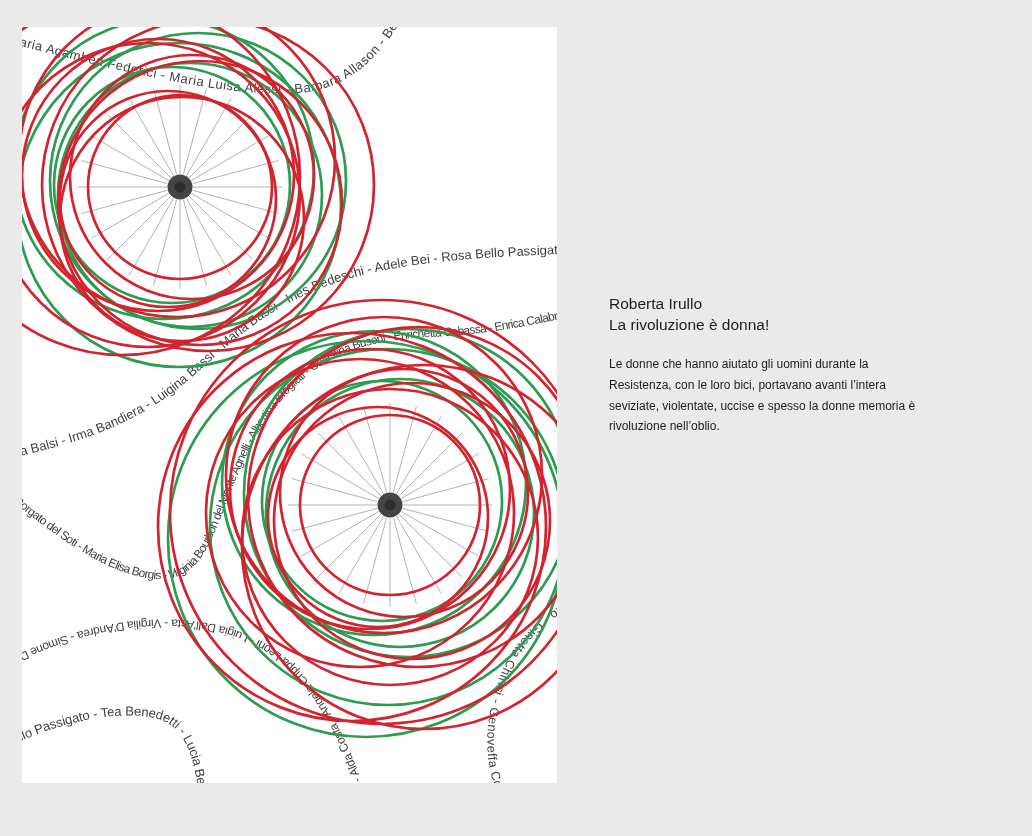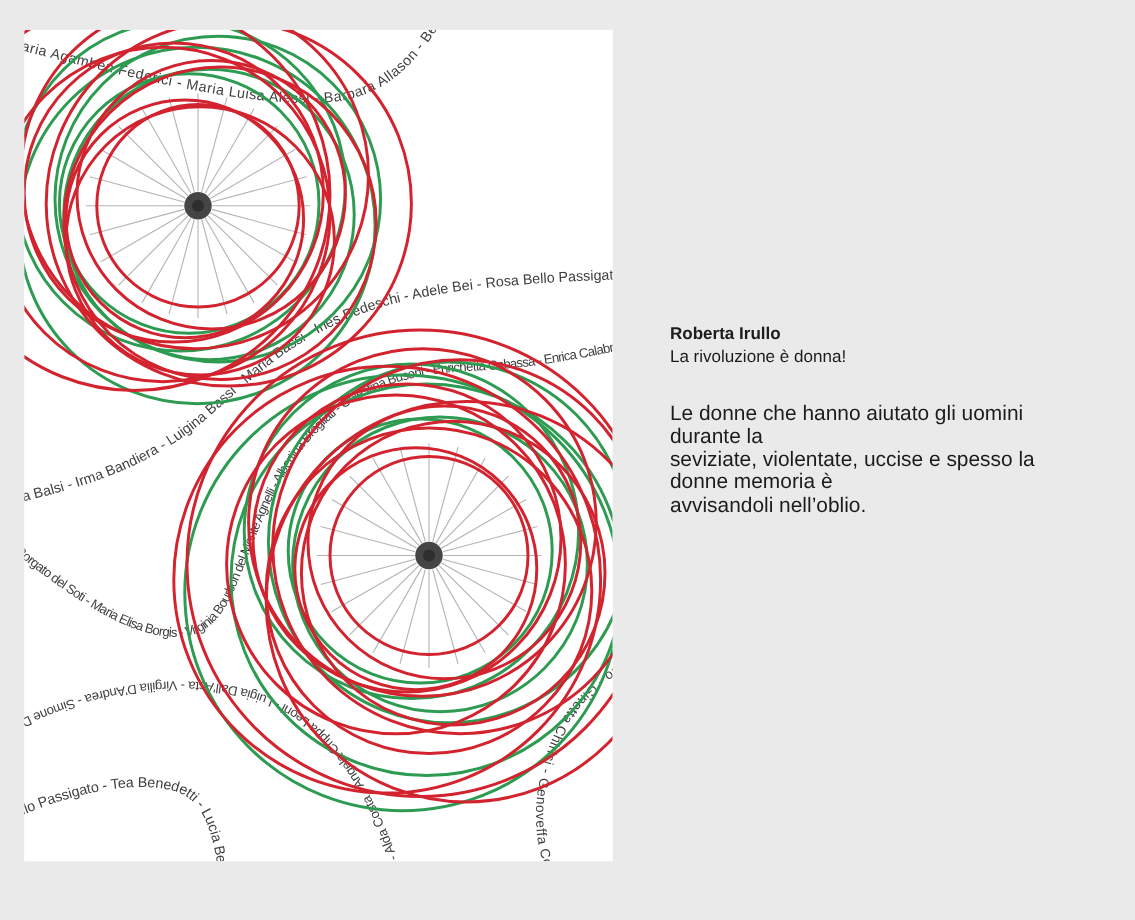--- a/index.html
+++ b/index.html
@@ -14,23 +14,23 @@
     position:absolute;left:22px;top:27px;
     width:535px;height:756px;
     background:#ffffff;
     overflow:hidden;
   }
   .artwork-panel svg{position:absolute;left:0;top:0;}
   .caption{
     position:absolute;left:609px;top:293px;width:375px;
     color:#1c1c1c;
   }
-  .caption .author{font-size:15.5px;font-weight:bold;line-height:21px;}
-  .caption .title{font-size:15.5px;line-height:21px;margin-bottom:32px;}
-  .caption .body-line{font-size:19px;line-height:20.8px;}
+  .caption .author{font-size:15.5px;font-weight:normal;line-height:21px;}
+  .caption .title{font-size:15.5px;line-height:21px;margin-bottom:19px;}
+  .caption .body-line{font-size:12px;line-height:20.8px;}
 </style>
 </head>
 <body>
 
 <div class="artwork-panel">
   <svg id="artwork-svg" width="535" height="756" viewBox="0 0 535 756">
       <g stroke="#b3b3b3" stroke-width="1">
         <g>
           <line x1="171" y1="160" x2="260" y2="160"></line>
           <line x1="170.5570357417579" y1="163.36464758633278" x2="256.52443428148496" y2="186.39954260045712"></line>
@@ -150,16 +150,17 @@
         <circle cx="368" cy="478" r="5.5" fill="#2e2e2e"></circle>
       </g>
     </svg>
 </div>
 
 <div class="caption">
   <div class="author">Roberta Irullo</div>
   <div class="title">La rivoluzione è donna!</div>
   <div class="body">
     <div class="body-line">Le donne che hanno aiutato gli uomini durante la</div>
+    <div class="body-line">Resistenza, con le loro bici, portavano avanti l’intera</div>
     <div class="body-line">seviziate, violentate, uccise e spesso la donne memoria è</div>
-    <div class="body-line">avvisandoli nell’oblio.</div>
+    <div class="body-line">rivoluzione nell’oblio.</div>
   </div>
 </div>
 
 </body></html>

